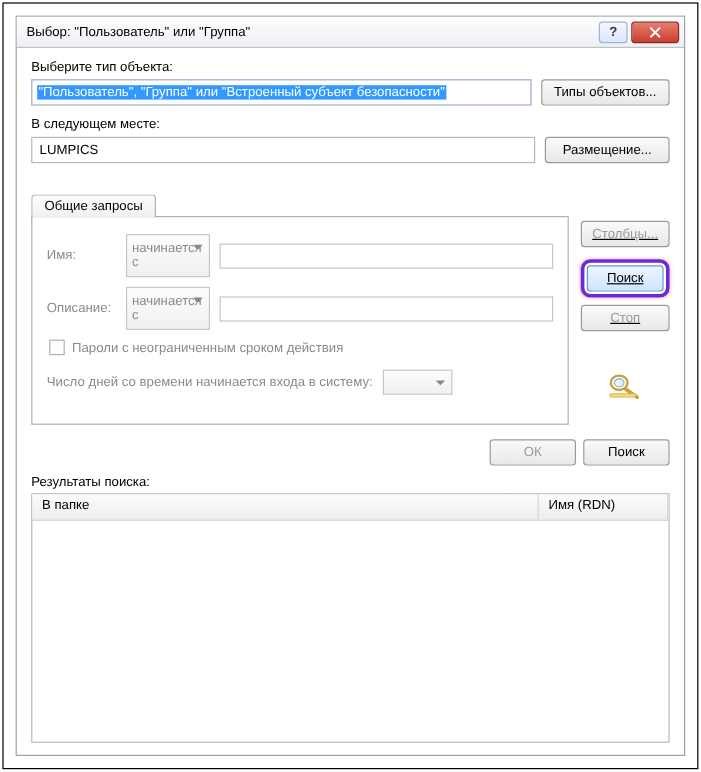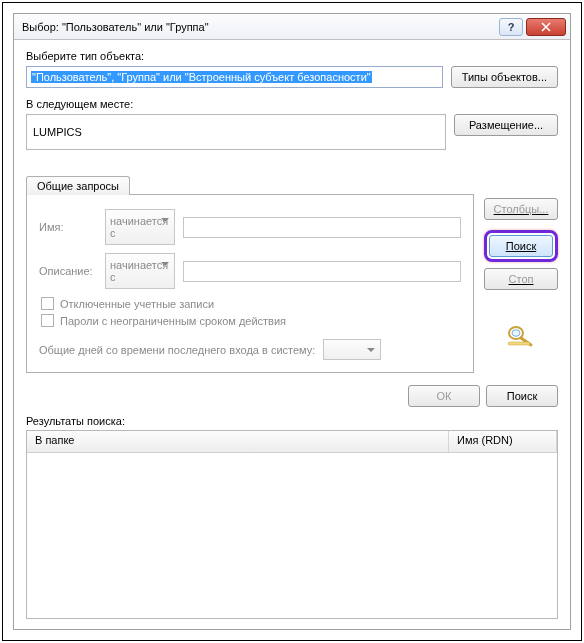--- a/index.html
+++ b/index.html
@@ -10,21 +10,21 @@
 .titlebar-title { flex: 1; color: #000; }
 .titlebar-btns { display: flex; gap: 3px; }
 .tb-help { width: 24px; height: 18px; background: linear-gradient(#f5f8fd,#dbe6f7); border: 1px solid #9cb4d8; border-radius: 3px; display: flex; align-items: center; justify-content: center; color: #335; font-weight: bold; cursor: pointer; }
 .tb-close { width: 40px; height: 18px; background: linear-gradient(#e87b70,#c94030); border: 1px solid #8a2a20; border-radius: 3px; display: flex; align-items: center; justify-content: center; color: #fff; cursor: pointer; }
 .tb-close svg { width: 10px; height: 10px; }
 .body { padding: 10px 12px; flex: 1; display: flex; flex-direction: column; }
 .label { color: #000; margin-bottom: 4px; }
 .row { display: flex; gap: 8px; margin-bottom: 10px; align-items: stretch; }
 .selected-field { flex: 1; border: 1px solid #9aaccb; background: #fff; padding: 3px 4px; height: 22px; display: flex; align-items: center; }
 .selected-text { background: #3399ff; color: #fff; padding: 0 1px; }
-.plain-field { flex: 1; border: 1px solid #b8b8b8; background: #fff; padding: 17px 6px; height: 22px; display: flex; align-items: center; color: #000; }
+.plain-field { flex: 1; border: 1px solid #b8b8b8; background: #fff; padding: 3px 6px; height: 22px; display: flex; align-items: center; color: #000; }
 .btn { min-width: 104px; height: 22px; background: linear-gradient(#fafafa,#e8e8e8); border: 1px solid #9a9a9a; border-radius: 3px; cursor: pointer; padding: 0 10px; text-align: center; display: flex; align-items: center; justify-content: center; }
 .btn.disabled { color: #9a9a9a; cursor: default; }
 .tabs-area { margin-top: 16px; display: flex; gap: 10px; justify-content: space-between; }
 .tab-panel { flex: 1; position: relative; }
 .tab-header { position: relative; z-index: 2; display: flex; }
 .tab { background: linear-gradient(#fdfdfd,#f0f0f0); border: 1px solid #b0b0b0; border-bottom: none; border-radius: 3px 3px 0 0; padding: 3px 10px; margin-bottom: -1px; }
 .tab-body { border: 1px solid #b0b0b0; padding: 14px 12px 12px; background: #fff; min-height: 174px; }
 .form-row { display: flex; align-items: center; gap: 8px; margin-bottom: 8px; }
 .form-label { width: 58px; color: #8a8a8a; }
 .dropdown { width: 70px; height: 21px; border: 1px solid #c6c6c6; background: linear-gradient(#fdfdfd,#f0f0f0); display: flex; align-items: center; padding: 17px 4px; color: #8a8a8a; cursor: default; position: relative; }
@@ -105,28 +105,24 @@
           </div>
           <div class="form-row">
             <span class="form-label">Описание:</span>
             <div class="dropdown">
               <span>начинается с</span>
             </div>
             <div class="text-input"></div>
           </div>
           <div class="check-row">
             <div class="checkbox"></div>
-            <span class="check-label">Отключенные учетные записи</span>
-          </div>
-          <div class="check-row">
-            <div class="checkbox"></div>
             <span class="check-label">Пароли с неограниченным сроком действия</span>
           </div>
           <div class="days-row">
-            <span class="days-label">Общие дней со времени последнего входа в систему:</span>
+            <span class="days-label">Число дней со времени начинается входа в систему:</span>
             <div class="days-dd"></div>
           </div>
         </div>
       </div>
 
       <div class="side-btns">
         <div class="side-btn disabled">Столбцы...</div>
         <div class="search-highlight">
           <div class="search-btn">Поиск</div>
         </div>

